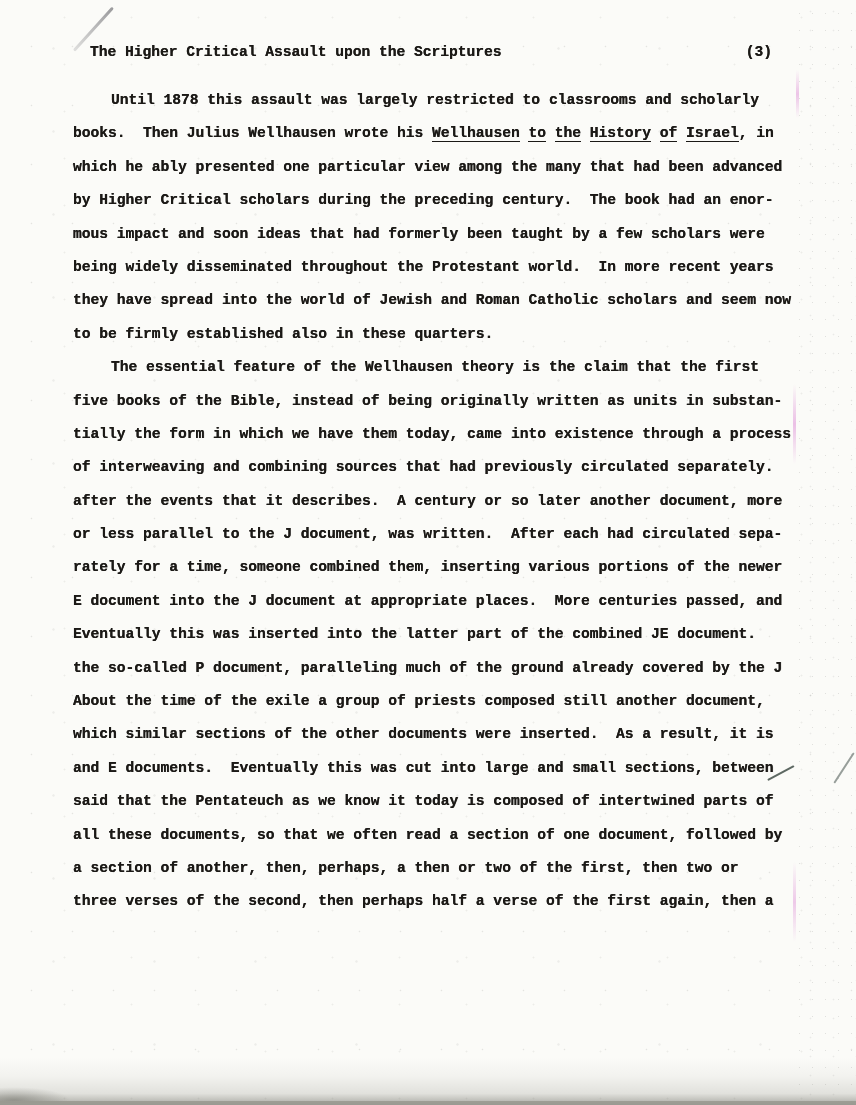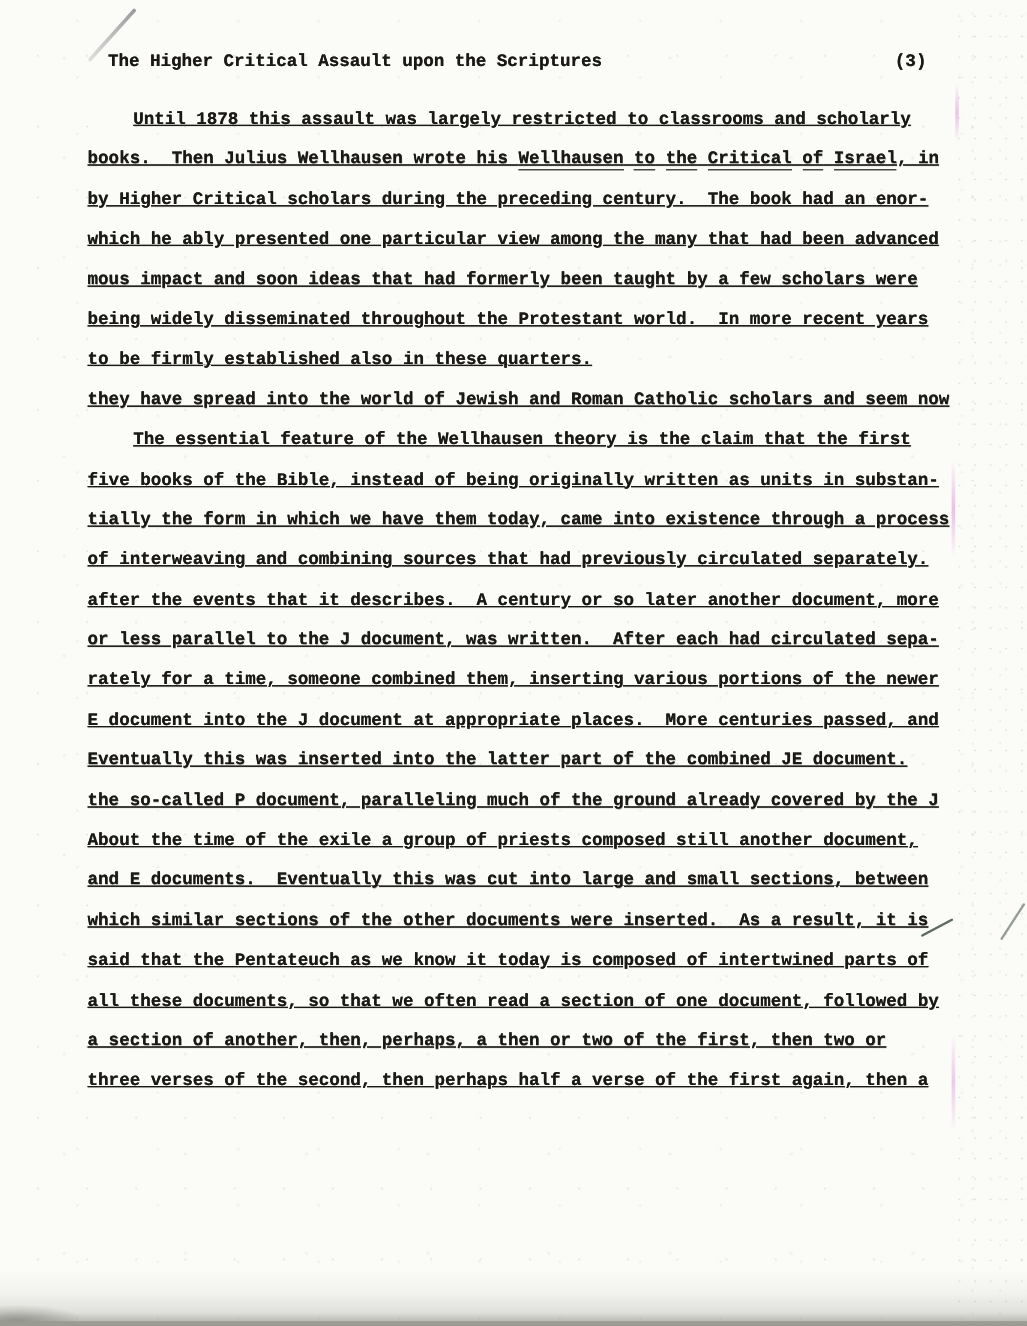--- a/index.html
+++ b/index.html
@@ -40,21 +40,20 @@
     background-position: 3px 5px, 9px 2px;
   }
   .header {
     position: absolute; left: 73px; right: 84px; top: 44px;
     display: flex; justify-content: space-between;
     font-size: 14.6px; white-space: pre; margin-left: 17px;
   }
   .doc-body {
     position: absolute; left: 73px; top: 92px; right: 40px;
     font-size: 14.6px;
-    text-decoration: underline;
   }
   .line { height: 33.4px; white-space: pre; }
   .line.indent { padding-left: 38px; }
   .u { border-bottom: 1.6px solid currentColor; }
   
   .slash-top {
     position: absolute; left: 92px; top: 0px; width: 2.5px; height: 58px;
     background: linear-gradient(to bottom, rgba(95,95,100,0.62), rgba(125,125,130,0.22));
     transform: rotate(42deg); border-radius: 2px;
   }
@@ -103,40 +102,40 @@
 
   <div class="slash-top"></div>
 
   <div class="header">
     <span>The Higher Critical Assault upon the Scriptures</span>
     <span>(3)</span>
   </div>
 
   <div class="doc-body">
       <div class="line indent"><span>Until 1878 this assault was largely restricted to classrooms and scholarly</span></div>
-      <div class="line"><span>books.  Then Julius Wellhausen wrote his </span><span class="u">Wellhausen</span><span> </span><span class="u">to</span><span> </span><span class="u">the</span><span> </span><span class="u">Critical</span><span> </span><span class="u">of</span><span> </span><span class="u">Israel</span><span>, in</span></div>
+      <div class="line"><span>books.  Then Julius Wellhausen wrote his </span><span class="u">Wellhausen</span><span> </span><span class="u">to</span><span> </span><span class="u">the</span><span> </span><span class="u">History</span><span> </span><span class="u">of</span><span> </span><span class="u">Israel</span><span>, in</span></div>
+      <div class="line"><span>which he ably presented one particular view among the many that had been advanced</span></div>
       <div class="line"><span>by Higher Critical scholars during the preceding century.  The book had an enor-</span></div>
-      <div class="line"><span>which he ably presented one particular view among the many that had been advanced</span></div>
       <div class="line"><span>mous impact and soon ideas that had formerly been taught by a few scholars were</span></div>
       <div class="line"><span>being widely disseminated throughout the Protestant world.  In more recent years</span></div>
+      <div class="line"><span>they have spread into the world of Jewish and Roman Catholic scholars and seem now</span></div>
       <div class="line"><span>to be firmly established also in these quarters.</span></div>
-      <div class="line"><span>they have spread into the world of Jewish and Roman Catholic scholars and seem now</span></div>
       <div class="line indent"><span>The essential feature of the Wellhausen theory is the claim that the first</span></div>
       <div class="line"><span>five books of the Bible, instead of being originally written as units in substan-</span></div>
       <div class="line"><span>tially the form in which we have them today, came into existence through a process</span></div>
       <div class="line"><span>of interweaving and combining sources that had previously circulated separately.</span></div>
       <div class="line"><span>after the events that it describes.  A century or so later another document, more</span></div>
       <div class="line"><span>or less parallel to the J document, was written.  After each had circulated sepa-</span></div>
       <div class="line"><span>rately for a time, someone combined them, inserting various portions of the newer</span></div>
       <div class="line"><span>E document into the J document at appropriate places.  More centuries passed, and</span></div>
       <div class="line"><span>Eventually this was inserted into the latter part of the combined JE document.</span></div>
       <div class="line"><span>the so-called P document, paralleling much of the ground already covered by the J</span></div>
       <div class="line"><span>About the time of the exile a group of priests composed still another document,</span></div>
+      <div class="line"><span>which similar sections of the other documents were inserted.  As a result, it is</span></div>
       <div class="line"><span>and E documents.  Eventually this was cut into large and small sections, between</span></div>
-      <div class="line"><span>which similar sections of the other documents were inserted.  As a result, it is</span></div>
       <div class="line"><span>said that the Pentateuch as we know it today is composed of intertwined parts of</span></div>
       <div class="line"><span>all these documents, so that we often read a section of one document, followed by</span></div>
       <div class="line"><span>a section of another, then, perhaps, a then or two of the first, then two or</span></div>
       <div class="line"><span>three verses of the second, then perhaps half a verse of the first again, then a</span></div>
     </div>
 
   <div class="slash-j1"></div>
   <div class="slash-j2"></div>
 
   <div class="streak streak-1"></div>

